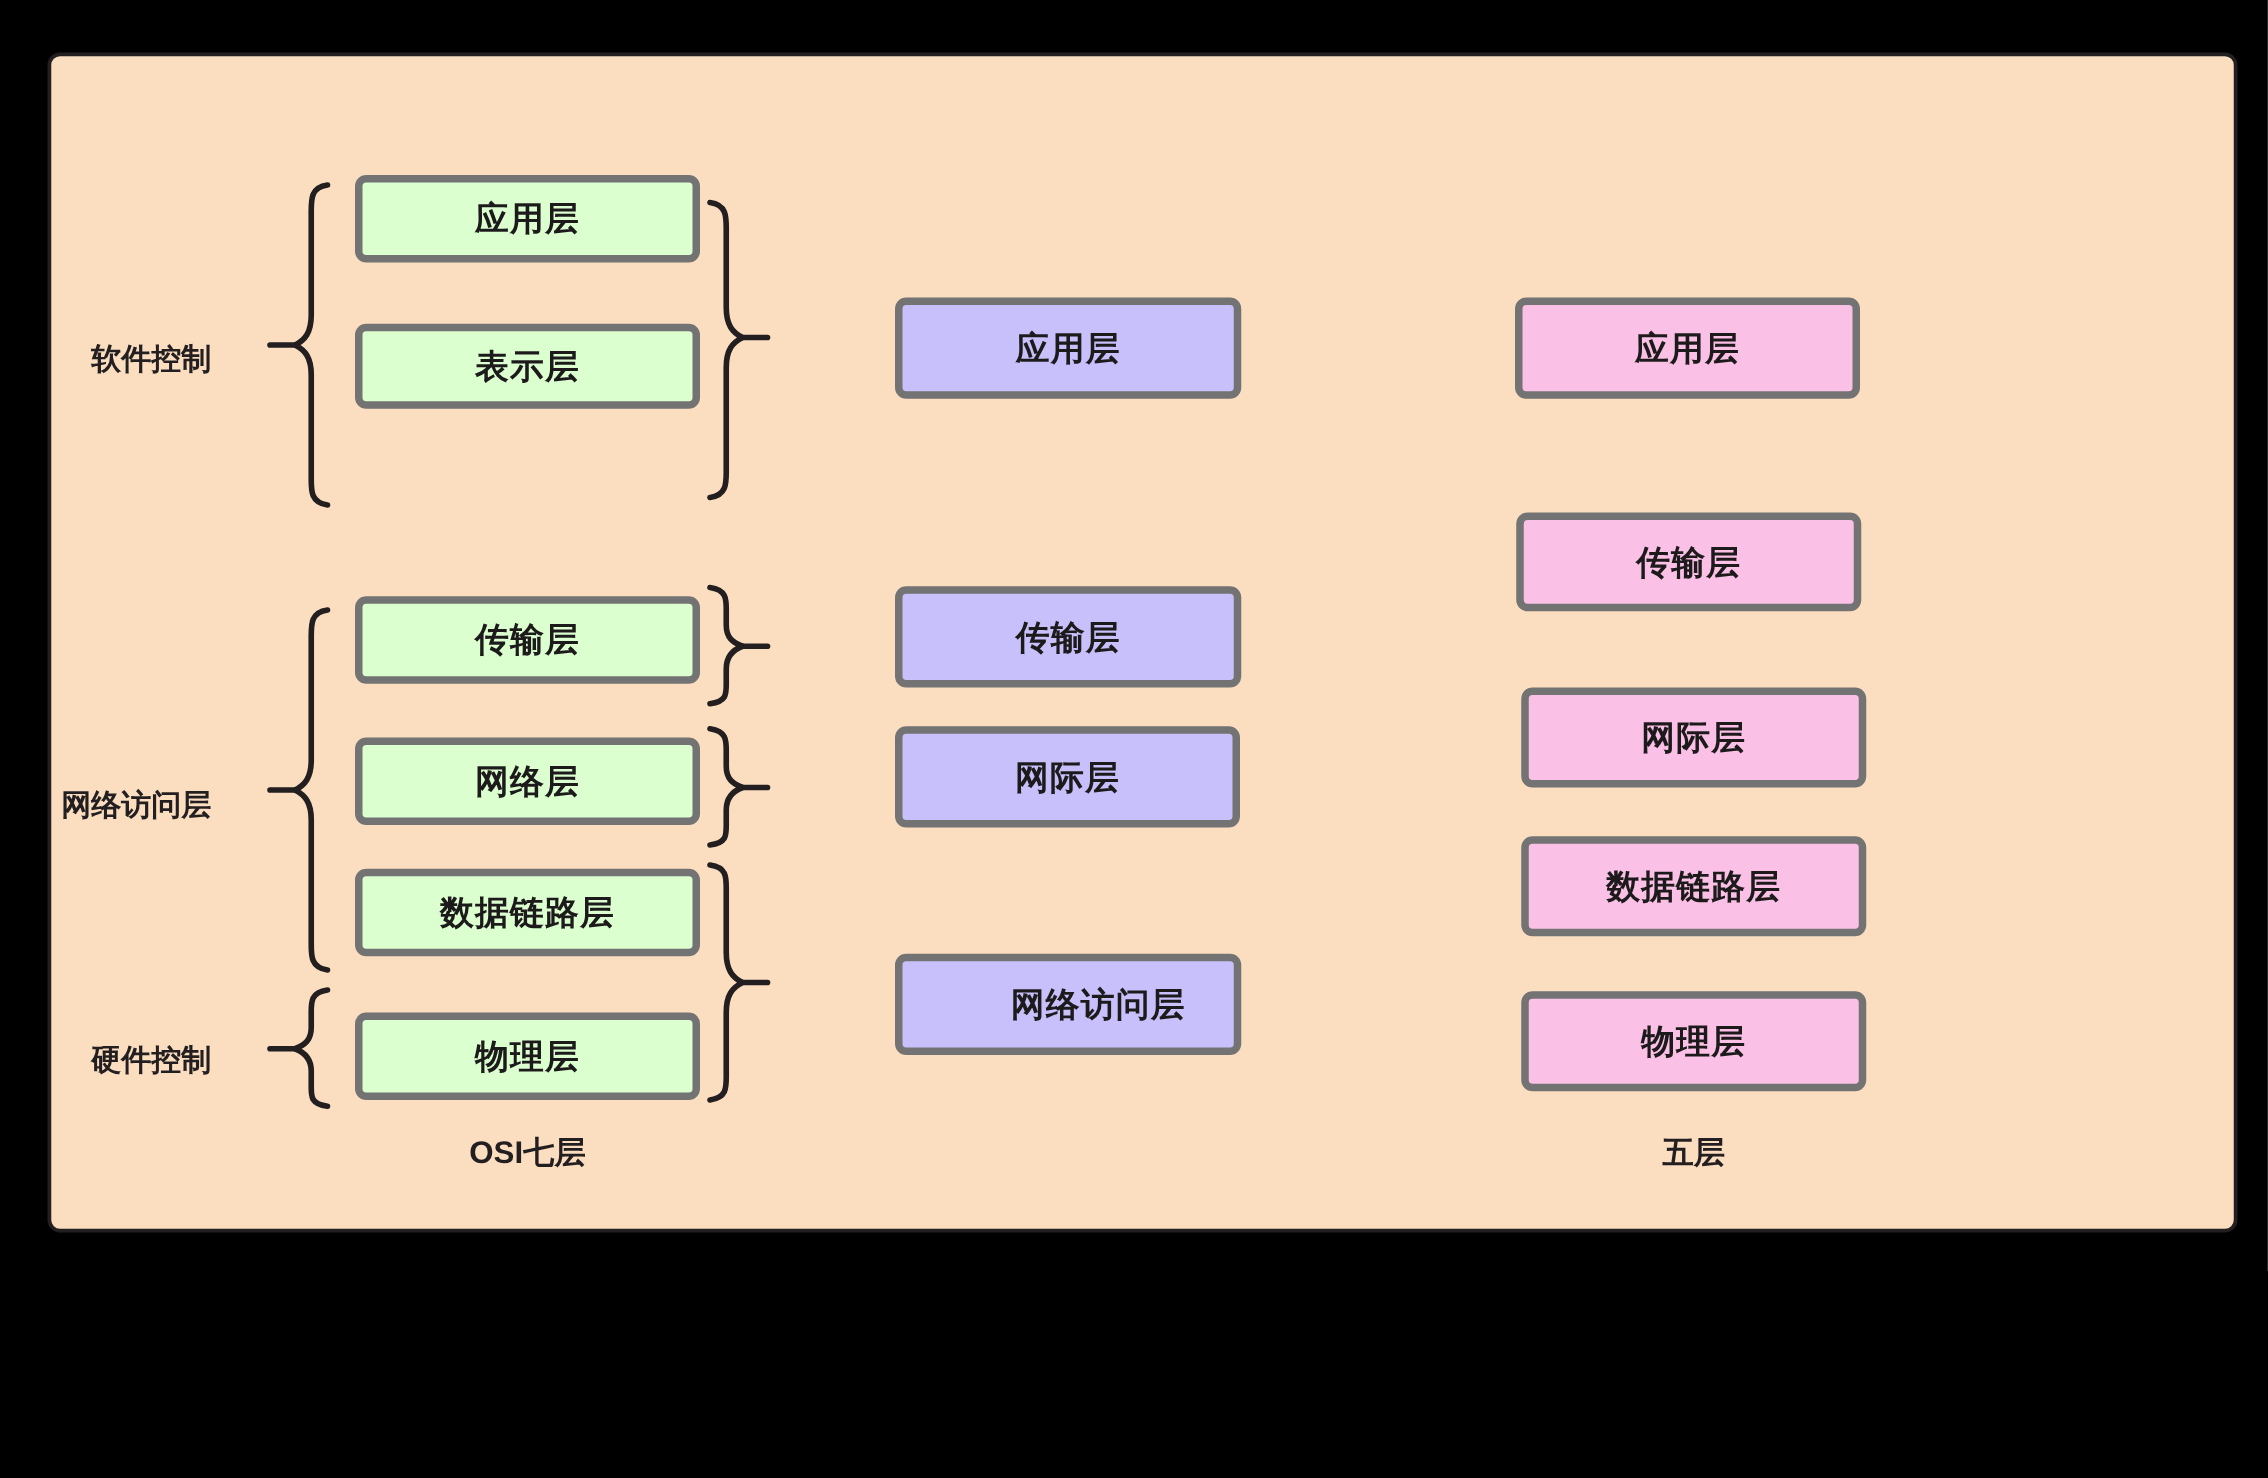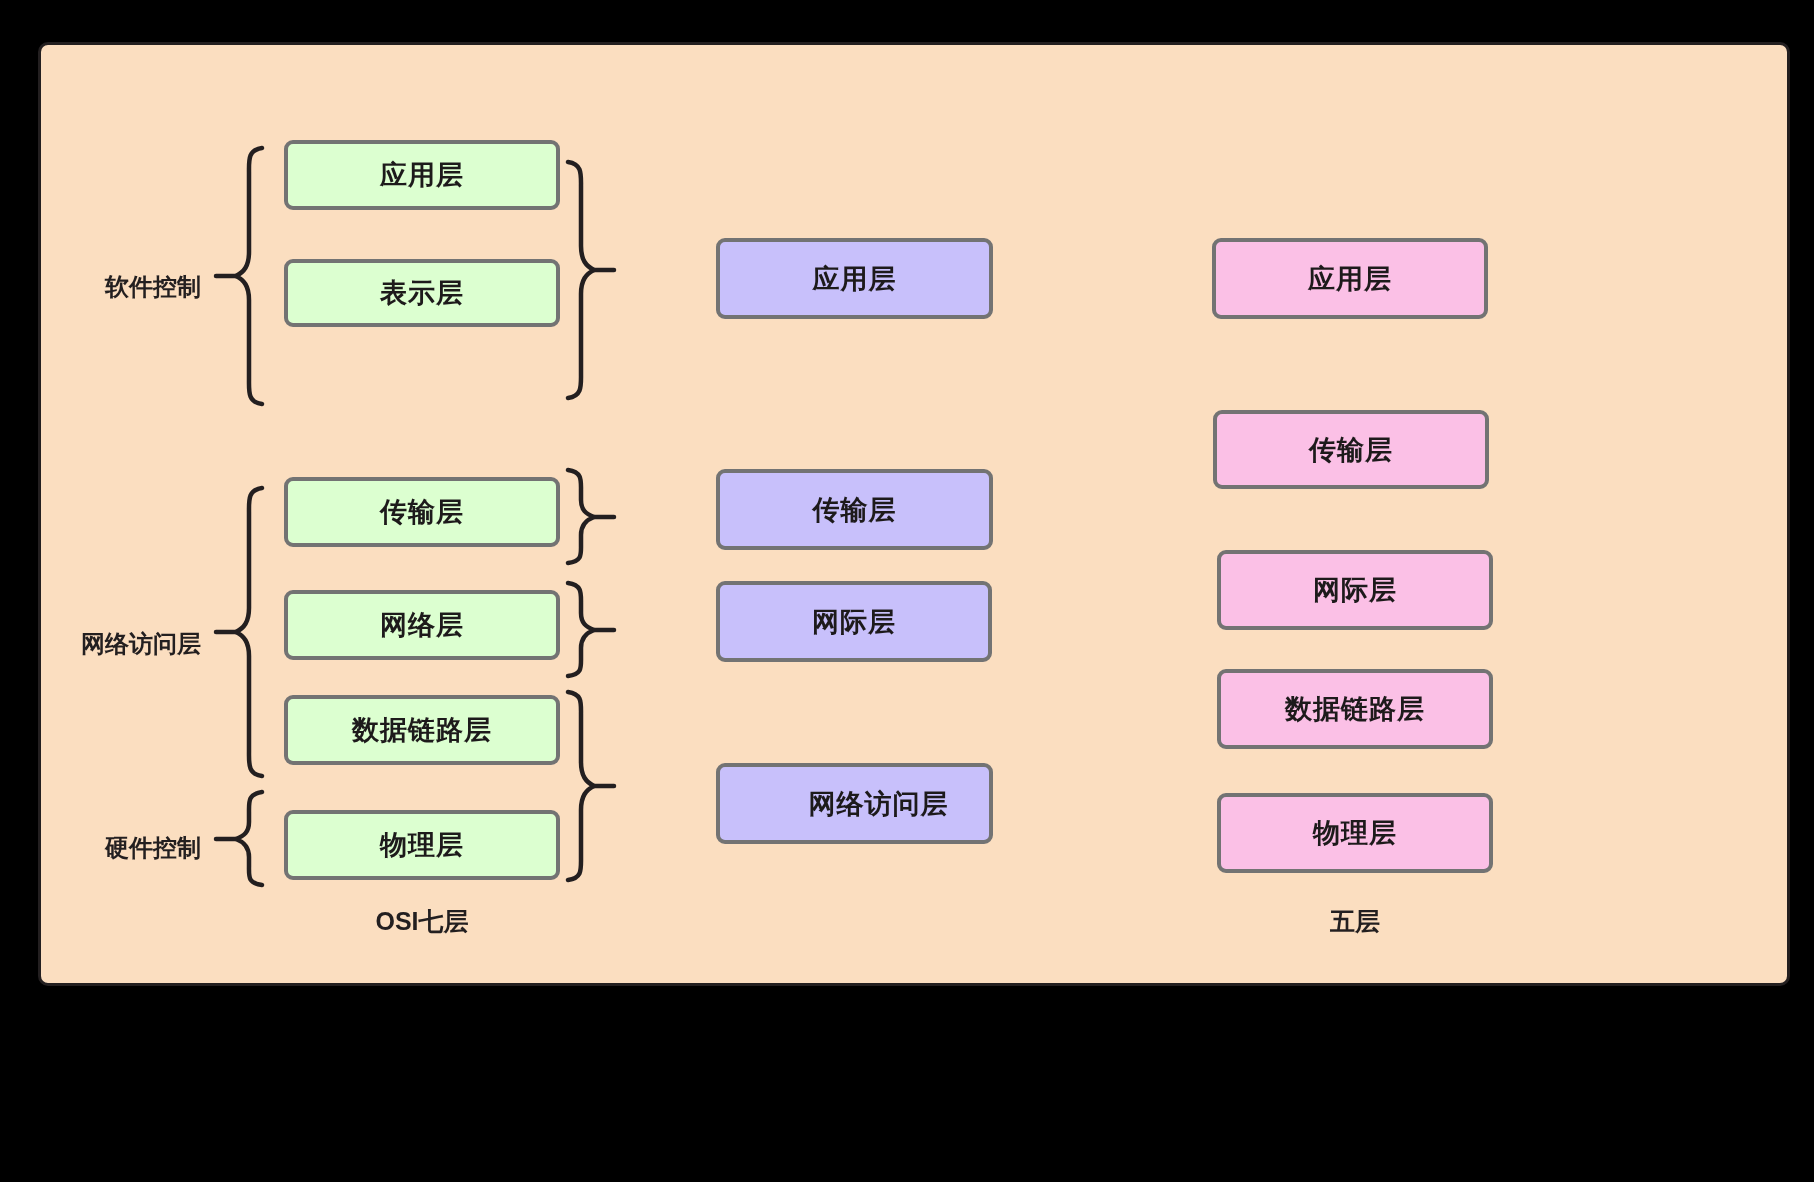--- a/index.html
+++ b/index.html
@@ -5,36 +5,36 @@
   html,body{margin:0;padding:0;background:#000;}
   body{width:1814px;height:1182px;font-family:"Liberation Sans","DejaVu Sans",sans-serif;}
   #stage{position:relative;width:1814px;height:1182px;background:#000;overflow:hidden;}
 
   #frame{
     position:absolute;left:38px;top:42px;width:1746px;height:938px;
     background:#fbdec0;border:3px solid #231f20;border-radius:10px;
   }
 
   .box{
-    position:absolute;border:4px solid #737373;border-radius:9px;
+    position:absolute;border:6px solid #737373;border-radius:9px;
     display:flex;align-items:center;justify-content:center;
     font-weight:bold;color:#1d1a1b;letter-spacing:1px;
     box-sizing:border-box;
   }
   .green{background:#dcffd0;}
   .purple{background:#c8c0fb;}
   .pink{background:#fbc0e6;}
 
   .collabel{
     position:absolute;font-size:25px;color:#231f20;font-weight:bold;
     text-align:center;white-space:nowrap;
   }
   .grouplabel{
     position:absolute;font-size:24px;color:#231f20;font-weight:bold;
-    white-space:nowrap;text-align:center;
+    white-space:nowrap;text-align:left;
   }
   svg.overlay{position:absolute;left:0;top:0;width:1814px;height:1182px;pointer-events:none;}
   .brace{fill:none;stroke:#231f20;stroke-width:4.5;stroke-linecap:round;stroke-linejoin:round;}
 </style>
 </head>
 <body>
 
 <div id="stage">
   <div id="frame">
 

